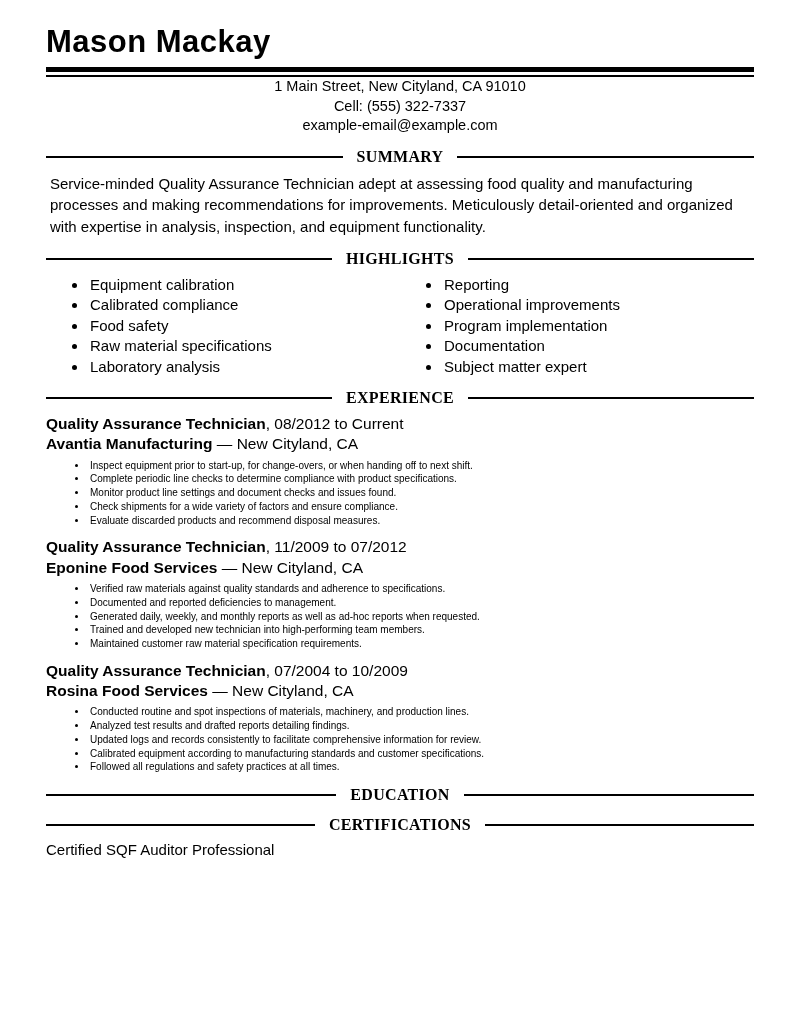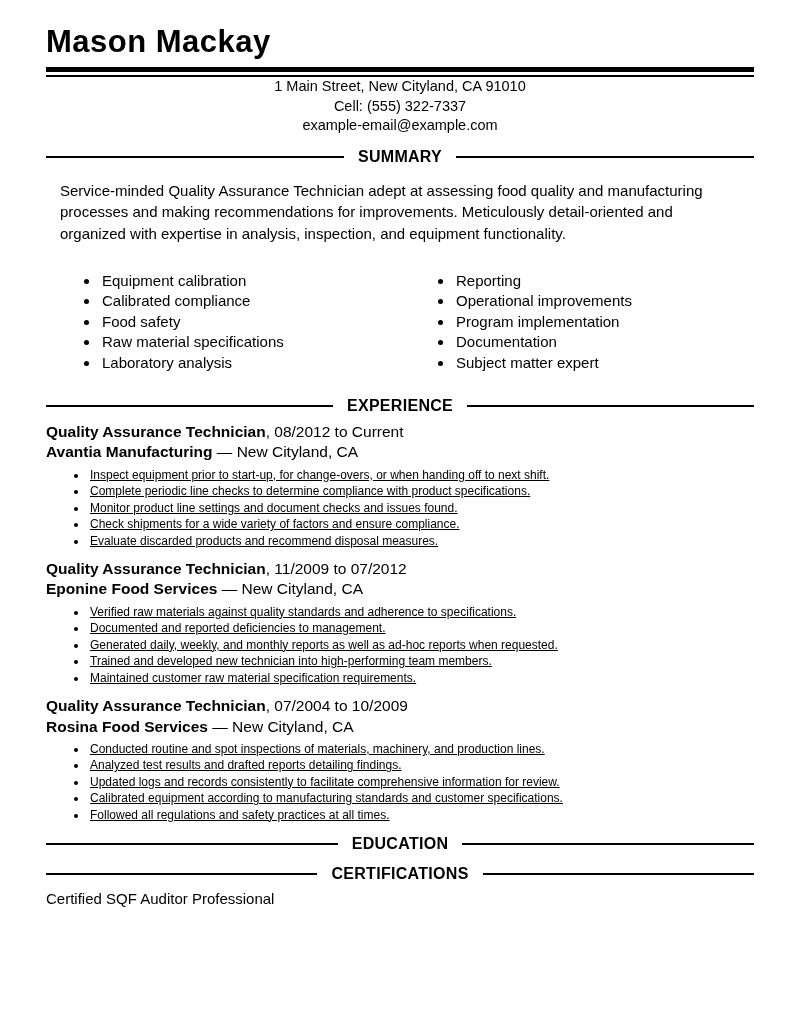--- a/index.html
+++ b/index.html
@@ -33,43 +33,44 @@
   }
   .contact {
     text-align: center;
     font-size: 14.5px;
     line-height: 1.35;
   }
   .section-heading {
     display: flex;
     align-items: center;
     margin: 12px 0 7px;
+    font-family: Liberation Serif, serif;
   }
   .section-heading .line {
     flex: 1;
     border-top: 2px solid #000;
     height: 0;
   }
   .section-heading .label {
     padding: 0 14px;
     font-weight: bold;
     font-size: 16px;
     letter-spacing: 0.3px;
   }
   .summary-text {
-    margin: 14px;
+    margin: 4px;
     font-size: 15px;
     line-height: 1.45;
   }
   .highlights {
     display: flex;
     font-size: 15px;
   }
   .highlights ul {
-    margin: 12px;
+    margin: 0;
     width: 50%;
     box-sizing: border-box;
     padding-left: 42px;
     line-height: 1.36;
   }
   .highlights li {
     padding-left: 2px;
   }
   .job {
     margin-top: 10px;
@@ -80,23 +81,22 @@
   .center-line {
     font-size: 15.5px;
     line-height: 1.32;
   }
   .b {
     font-weight: bold;
   }
   .bullets {
     margin: 4px 0 0;
     padding-left: 42px;
-    font-size: 12px;
+    font-size: 10px;
     line-height: 1.37;
-    text-decoration: underline;
   }
   .bullets li {
     padding-left: 2px;
   }
   .edu-block {
     margin-top: 2px;
   }
   .cert-item {
     margin-top: 4px;
     font-size: 15px;
@@ -115,20 +115,25 @@
     <div>example-email@example.com</div>
   </div>
 
   <div class="section-heading">
     <span class="line"></span>
     <span class="label">SUMMARY</span>
     <span class="line"></span>
   </div>
   <p class="summary-text">Service-minded Quality Assurance Technician adept at assessing food quality and manufacturing processes and making recommendations for improvements. Meticulously detail-oriented and organized with expertise in analysis, inspection, and equipment functionality.</p>
 
+  <div class="section-heading">
+    <span class="line"></span>
+    <span class="label">HIGHLIGHTS</span>
+    <span class="line"></span>
+  </div>
   <div class="highlights">
     <ul>
       <li>Equipment calibration</li>
       <li>Calibrated compliance</li>
       <li>Food safety</li>
       <li>Raw material specifications</li>
       <li>Laboratory analysis</li>
     </ul>
     <ul>
       <li>Reporting</li>

